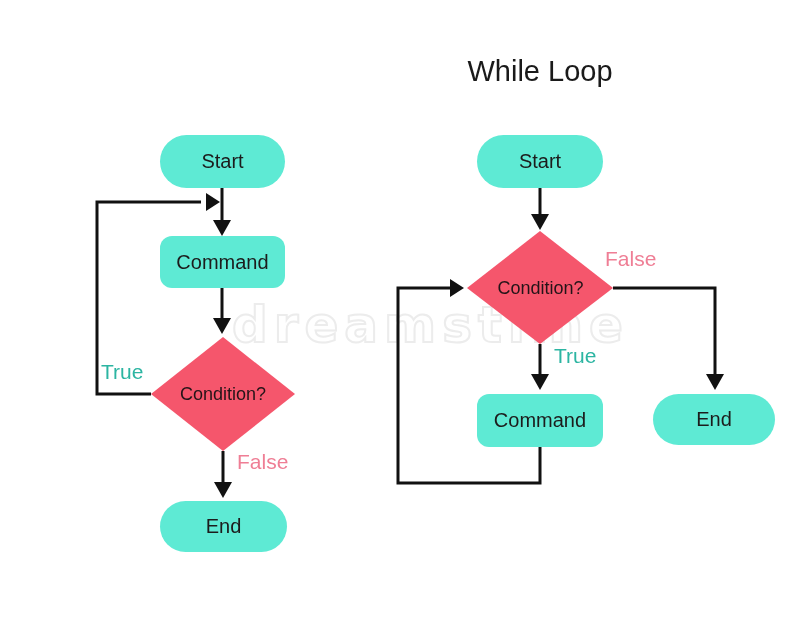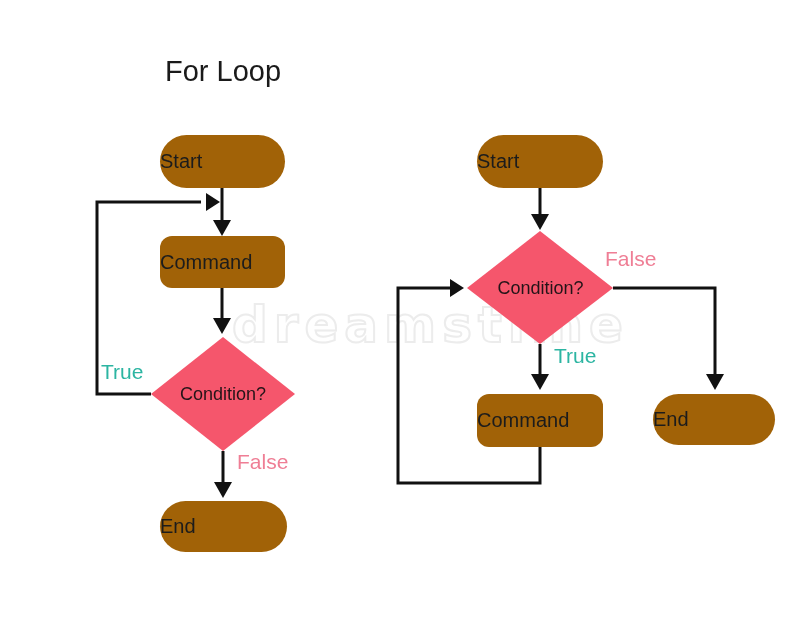--- a/index.html
+++ b/index.html
@@ -30,22 +30,22 @@
   #connectors {
     position: absolute;
     left: 0; top: 0;
     z-index: 2;
   }
   
   .node {
     position: absolute;
     display: flex;
     align-items: center;
-    justify-content: flex-start;
-    background: #a16207;
+    justify-content: center;
+    background: #5eead4;
     z-index: 3;
     font-size: 20px;
     color: #1c1c1c;
   }
   .stadium { border-radius: 27px; }
   .rect { border-radius: 12px; }
   
   .title {
     position: absolute;
     width: 250px;
@@ -101,21 +101,21 @@
       <polygon points="531,214 549,214 540,230"></polygon>
       <polygon points="706,374 724,374 715,390"></polygon>
       <polygon points="531,374 549,374 540,390"></polygon>
       <polygon points="450,279 450,297 464,288"></polygon>
     </g>
 
     <polygon points="223,337 295,394 223,451 151,394" fill="#f5566c"></polygon>
     <polygon points="540,231 613,288 540,344 467,288" fill="#f5566c"></polygon>
   </svg>
 
-  <div class="title" style="left:98px; top:55px;">For Loop</div>
+  <div class="title" style="left:415px; top:55px;">While Loop</div>
 
   <div class="node stadium" style="left:160px; top:135px; width:125px; height:53px;">
     <span>Start</span>
   </div>
   <div class="node rect" style="left:160px; top:236px; width:125px; height:52px;">
     <span>Command</span>
   </div>
   <div class="diamond-label" style="left:151px; top:384px; width:144px;">Condition?</div>
   <div class="node stadium" style="left:160px; top:501px; width:127px; height:51px;">
     <span>End</span>

